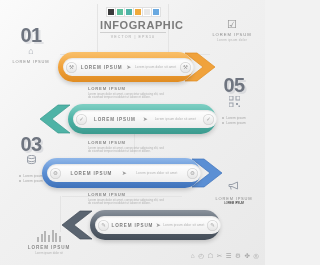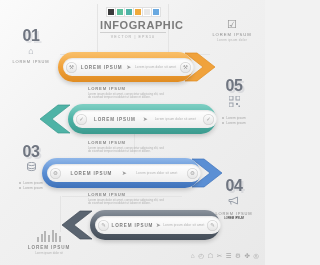--- a/index.html
+++ b/index.html
@@ -31,21 +31,21 @@
 
   
   .corner{position:absolute;text-align:center;width:62px;}
   .corner .cico{font-size:11px;color:#8d8d8d;line-height:12px;}
   .corner .clab{font-size:4.2px;letter-spacing:.9px;color:#8b8b8b;margin-top:2px;}
   .corner .csub{font-size:3px;color:#b4b4b4;margin-top:1px;letter-spacing:.3px;}
 
   
   .side{position:absolute;width:58px;text-align:center;}
   .num{
-    font-size:16px;font-weight:bold;color:#6f7580;line-height:15px;
+    font-size:20px;font-weight:bold;color:#6f7580;line-height:15px;
     letter-spacing:-.5px;
     text-shadow:2px 2px 0 rgba(160,165,175,.25);
   }
   .side .sico{font-size:9px;color:#9aa0aa;line-height:11px;margin-top:3px;}
   .side .slab{font-size:4px;letter-spacing:.8px;color:#8b8b8b;margin-top:2px;}
   .bullets{margin-top:3px;display:inline-block;text-align:left;}
   .bul{font-size:3.4px;color:#a7a7a7;line-height:5px;white-space:nowrap;}
   .bul .dot{display:inline-block;width:2px;height:2px;border-radius:50%;
             background:#b9b9b9;margin-right:2px;vertical-align:middle;}
 
@@ -144,39 +144,38 @@
           <rect x="9.5" y="9.5" width="1.5" height="1.5"></rect>
         </g>
       </svg>
     </div>
     <div class="bullets">
       <div class="bul"><span class="dot"></span><span>Lorem ipsum</span></div>
       <div class="bul"><span class="dot"></span><span>Lorem ipsum</span></div>
     </div>
   </div>
 
-  <div class="side" style="left:2px;top:144px;">
+  <div class="side" style="left:2px;top:137px;">
     <div class="num">03</div>
     <div class="sico">
       <svg width="11" height="10" viewBox="0 0 11 10" aria-hidden="true">
         <g fill="none" stroke="#9aa0aa" stroke-width="1">
           <ellipse cx="5.5" cy="2" rx="4" ry="1.6"></ellipse>
           <path d="M1.5 2v5c0 .9 1.8 1.6 4 1.6s4-.7 4-1.6V2"></path>
           <path d="M1.5 5c0 .9 1.8 1.6 4 1.6s4-.7 4-1.6"></path>
         </g>
       </svg>
     </div>
     <div class="bullets">
       <div class="bul"><span class="dot"></span><span>Lorem ipsum</span></div>
       <div class="bul"><span class="dot"></span><span>Lorem ipsum</span></div>
     </div>
   </div>
 
   <div class="side" style="right:2px;top:178px;">
-    <div class="num">04</div>
     <div class="sico">
       <svg width="12" height="10" viewBox="0 0 12 10" aria-hidden="true">
         <g fill="none" stroke="#9aa0aa" stroke-width="1" stroke-linejoin="round">
           <path d="M1 3.5h3L9.5 1v7L4 5.5H1z"></path>
           <path d="M2.5 5.5l.6 3"></path>
         </g>
       </svg>
     </div>
     <div class="slab">LOREM IPSUM</div>
     <div class="csub" style="font-size:2.8px;">LOREM IPSUM</div>

